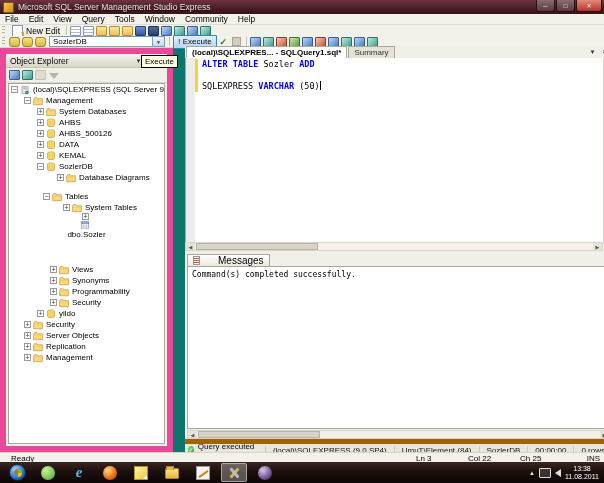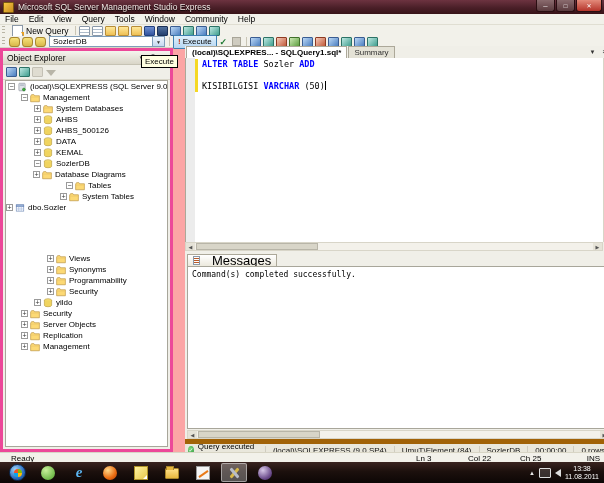--- a/index.html
+++ b/index.html
@@ -1,17 +1,17 @@
 <!DOCTYPE html>
 <html><head>
 <meta charset="utf-8">
 <style>
   html,body{margin:0;padding:0;background:#000;}
   .screen{position:relative;width:604px;height:483px;overflow:hidden;
-    font-family:"Liberation Sans",sans-serif;background:#fca5a5;font-size:9px;color:#000;}
+    font-family:"Liberation Sans",sans-serif;background:#0f766e;font-size:9px;color:#000;}
 
   
   .titlebar{position:absolute;left:0;top:0;width:604px;height:14px;
     background:linear-gradient(180deg,#6d3340 0%,#4a1f28 55%,#381318 100%);
     display:flex;align-items:center;padding-left:3px;box-sizing:border-box;}
   .app-icon{width:9px;height:9px;margin-right:4px;background:linear-gradient(135deg,#f7c843,#c98a1e);
     border:1px solid #7a5a10;border-radius:1px;}
   .title-text{color:#f3e7e4;font-size:8.5px;text-shadow:0 1px 1px #000;white-space:nowrap;}
   .win-controls{position:absolute;right:2px;top:0;display:flex;}
   .wbtn{width:17px;height:11px;border:1px solid #2a0e12;border-top:none;border-radius:0 0 3px 3px;
@@ -55,21 +55,21 @@
   .combo-arrow{width:11px;height:9px;background:linear-gradient(180deg,#eef5fc,#c6d9f0);
     border-left:1px solid #7f9db9;font-size:5px;display:flex;align-items:center;justify-content:center;color:#333;}
   .btn-execute{display:flex;align-items:center;gap:2px;height:12px;padding:0 4px;margin:0 1px;
     background:linear-gradient(180deg,#dff0fc,#b6d6f2);border:1px solid #3c7fb1;border-radius:1px;font-size:8px;}
   .exec-bang{color:#c43a1a;font-weight:bold;font-size:8px;}
   .parse-check{color:#1d7a33;font-size:9px;margin:0 2px;font-weight:bold;}
   .stop-sq{width:7px;height:7px;background:#cfccc0;border:1px solid #a8a598;margin:0 3px;}
 
   
   .oe{position:absolute;left:0;top:48px;width:173px;height:404px;background:#f0efe8;
-    border:3px solid #ec4899;box-sizing:border-box;}
+    border:6px solid #ec4899;box-sizing:border-box;}
   .oe-header{height:13px;background:linear-gradient(180deg,#f5f4ee,#d9d6c8);border-bottom:1px solid #c6c3b4;
     display:flex;align-items:center;padding:0 2px 0 4px;font-size:8.5px;}
   .oe-header-btns{margin-left:auto;display:flex;align-items:center;gap:2px;}
   .hbtn{width:9px;height:9px;display:flex;align-items:center;justify-content:center;font-size:6px;color:#333;}
   .oe-toolbar{height:14px;display:flex;align-items:center;border-bottom:1px solid #d9d6c8;padding-left:2px;}
   .oe-tree{position:absolute;left:2px;top:29px;right:2px;bottom:2px;background:#fff;
     border:1px solid #a8a69a;overflow:hidden;}
   .tree-row{display:flex;align-items:center;height:11px;white-space:nowrap;font-size:8px;}
   .expander{width:7px;height:7px;border:1px solid #9a9a9a;background:#fff;box-sizing:border-box;
     font-size:7px;line-height:5px;text-align:center;color:#333;flex:none;margin-right:2px;}
@@ -97,22 +97,22 @@
   .vscroll{position:absolute;right:0;top:12px;width:9px;height:184px;background:#f3f1ea;border:1px solid #d8d5c8;box-sizing:border-box;}
   .vs-btn{height:9px;font-size:5px;display:flex;align-items:center;justify-content:center;color:#555;background:#e6e3d8;}
   .vs-thumb{position:absolute;left:1px;right:1px;top:10px;height:60px;background:#d8d5c8;border:1px solid #b8b5a8;}
   .hscroll{position:absolute;left:0;right:9px;top:196px;height:9px;background:#f3f1ea;border:1px solid #d8d5c8;
     box-sizing:border-box;display:flex;align-items:stretch;}
   .hs-btn{width:9px;font-size:5px;display:flex;align-items:center;justify-content:center;color:#555;background:#e6e3d8;}
   .hs-thumb{width:120px;background:#d8d5c8;border:1px solid #b8b5a8;margin:0 1px;}
   .hsplit{position:absolute;left:0;right:0;top:205px;height:3px;background:#f0efe8;}
 
   .msg-strip{position:absolute;left:0;right:0;top:208px;height:12px;background:#f0efe8;display:flex;align-items:flex-end;}
-  .msg-tab{height:11px;display:flex;align-items:center;gap:12px;padding:0 5px;margin-left:2px;
-    background:linear-gradient(180deg,#fff,#ece9dd);border:1px solid #aca899;border-bottom:none;font-size:13px;}
+  .msg-tab{height:11px;display:flex;align-items:center;gap:18px;padding:0 5px;margin-left:2px;
+    background:linear-gradient(180deg,#fff,#ece9dd);border:1px solid #aca899;border-bottom:none;font-size:10px;}
   .msg-doc{width:7px;height:9px;background:#fff;border:1px solid #8a98a8;box-sizing:border-box;
     background-image:repeating-linear-gradient(180deg,transparent 0 1px,#b85a2a 1px 2px);}
   .msg-body{position:absolute;left:2px;right:2px;top:220px;height:163px;background:#fff;
     border:1px solid #a8a69a;font-family:"DejaVu Sans Mono",monospace;font-size:8px;padding:3px 4px;box-sizing:border-box;}
   .msg-hscroll{position:absolute;left:2px;right:2px;top:384px;height:9px;background:#f3f1ea;
     border:1px solid #d8d5c8;box-sizing:border-box;display:flex;}
 
   .qstatus{position:absolute;left:0;right:0;top:393px;height:13px;background:#e9e7dc;
     display:flex;align-items:center;font-size:8px;border-top:5px solid #a16207;}
   .qs-msg{display:flex;align-items:center;gap:4px;padding-left:3px;flex:1;}
@@ -212,21 +212,21 @@
       <span class="menu-item">Tools</span>
       <span class="menu-item">Window</span>
       <span class="menu-item">Community</span>
       <span class="menu-item">Help</span>
     </div>
 
   <div class="toolbar toolbar1">
     <span class="grip"></span>
     <span class="btn-newquery">
       <span class="nq-icon"></span>
-      <span>New Query</span>
+      <span>New Edit</span>
     </span>
     <span class="tsep"></span>
     <span id="tb1-icons" style="display:flex;align-items:center;">
         <span class="tbi is-doc"></span>
         <span class="tbi is-doc"></span>
         <span class="tbi is-folder"></span>
         <span class="tbi is-folder"></span>
         <span class="tbi is-folder"></span>
         <span class="tbi is-save"></span>
         <span class="tbi is-save2"></span>
@@ -339,42 +339,42 @@
           </svg>
           <span>KEMAL</span>
         </div>
         <div class="tree-row" style="padding-left: 28px;">
           <span class="expander">−</span>
           <svg class="ti">
             <use href="#sym-db"></use>
           </svg>
           <span>SozlerDB</span>
         </div>
-        <div class="tree-row" style="padding-left: 27px;">
+        <div class="tree-row" style="padding-left: 48px;">
           <span class="expander">+</span>
           <svg class="ti">
             <use href="#sym-folder"></use>
           </svg>
           <span>Database Diagrams</span>
         </div>
-        <div class="tree-row" style="padding-left: 60px;">
+        <div class="tree-row" style="padding-left: 34px; margin-top: 8px;">
           <span class="expander">−</span>
           <svg class="ti">
             <use href="#sym-folder"></use>
           </svg>
           <span>Tables</span>
         </div>
         <div class="tree-row" style="padding-left: 54px;">
           <span class="expander">+</span>
           <svg class="ti">
             <use href="#sym-folder"></use>
           </svg>
           <span>System Tables</span>
         </div>
-        <div class="tree-row" style="">
+        <div class="tree-row" style=" flex-direction: column;">
           <span class="expander">+</span>
           <svg class="ti">
             <use href="#sym-table"></use>
           </svg>
           <span>dbo.Sozler</span>
         </div>
         <div class="tree-row" style="padding-left: 41px; margin-top: 40px;">
           <span class="expander">+</span>
           <svg class="ti">
             <use href="#sym-folder"></use>
@@ -450,21 +450,21 @@
         </span>
       <span class="strip-btns">
         <span class="hbtn">▼</span>
         <span class="hbtn" style="font-size:8px;">×</span>
       </span>
     </div>
 
     <div class="editor">
       <div class="ed-margin"></div>
       <div class="changebar"></div>
-      <div class="code" id="code"><div class="code-line"><span class="tok-kw">ALTER TABLE </span><span class="tok-plain">Sozler </span><span class="tok-kw">ADD</span></div><div class="code-line">&nbsp;</div><div class="code-line"><span class="tok-plain">KISIBILGISI </span><span class="tok-kw">VARCHAR </span><span class="tok-plain">(50)</span><span class="caret"></span></div></div>
+      <div class="code" id="code"><div class="code-line"><span class="tok-kw">ALTER TABLE </span><span class="tok-plain">Sozler </span><span class="tok-kw">ADD</span></div><div class="code-line">&nbsp;</div><div class="code-line"><span class="tok-plain">SQLEXPRESS </span><span class="tok-kw">VARCHAR </span><span class="tok-plain">(50)</span><span class="caret"></span></div></div>
     </div>
     <div class="vscroll">
       <div class="vs-btn">▲</div>
       <div class="vs-thumb"></div>
       <div class="vs-btn" style="position:absolute;bottom:0;left:0;right:0;">▼</div>
     </div>
     <div class="hscroll">
       <div class="hs-btn">◀</div>
       <div class="hs-thumb"></div>
       <div class="hs-btn" style="margin-left:auto;">▶</div>

